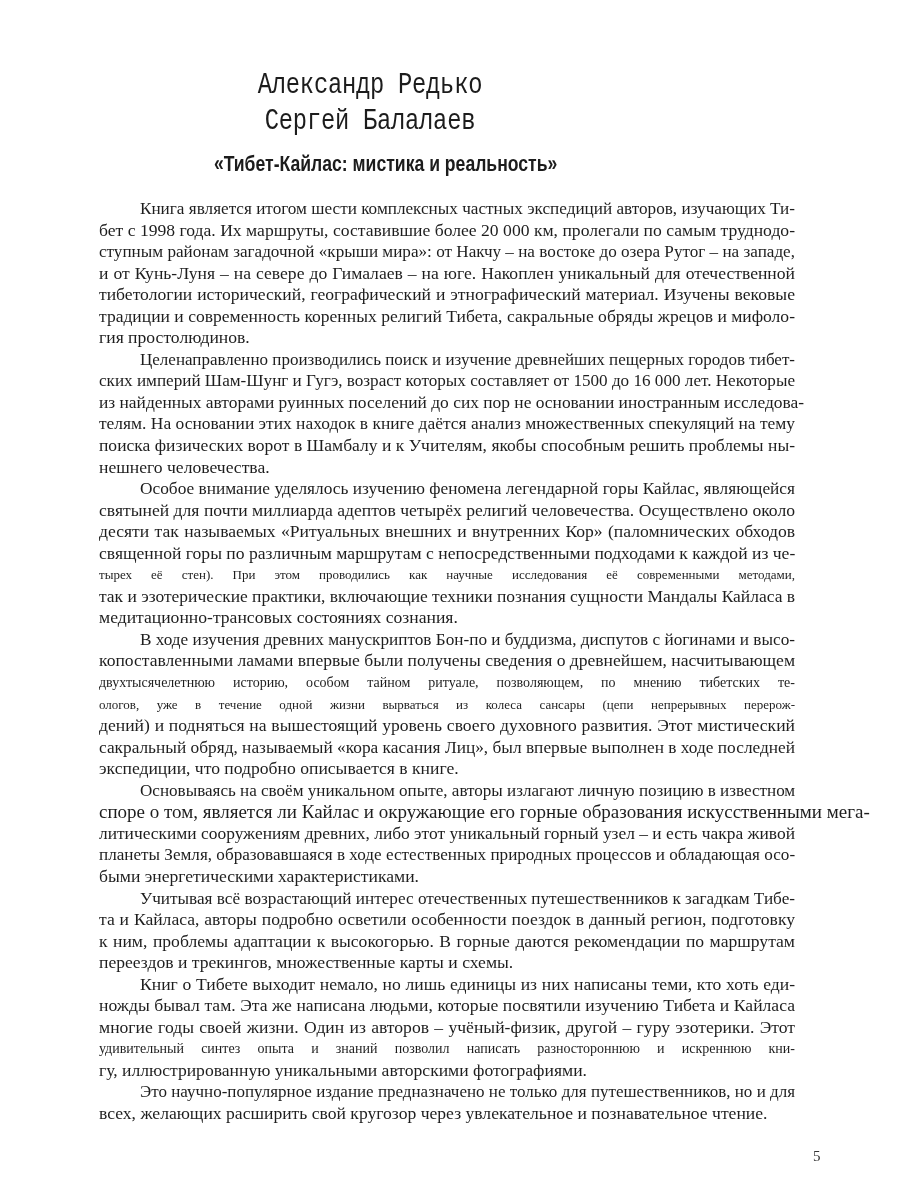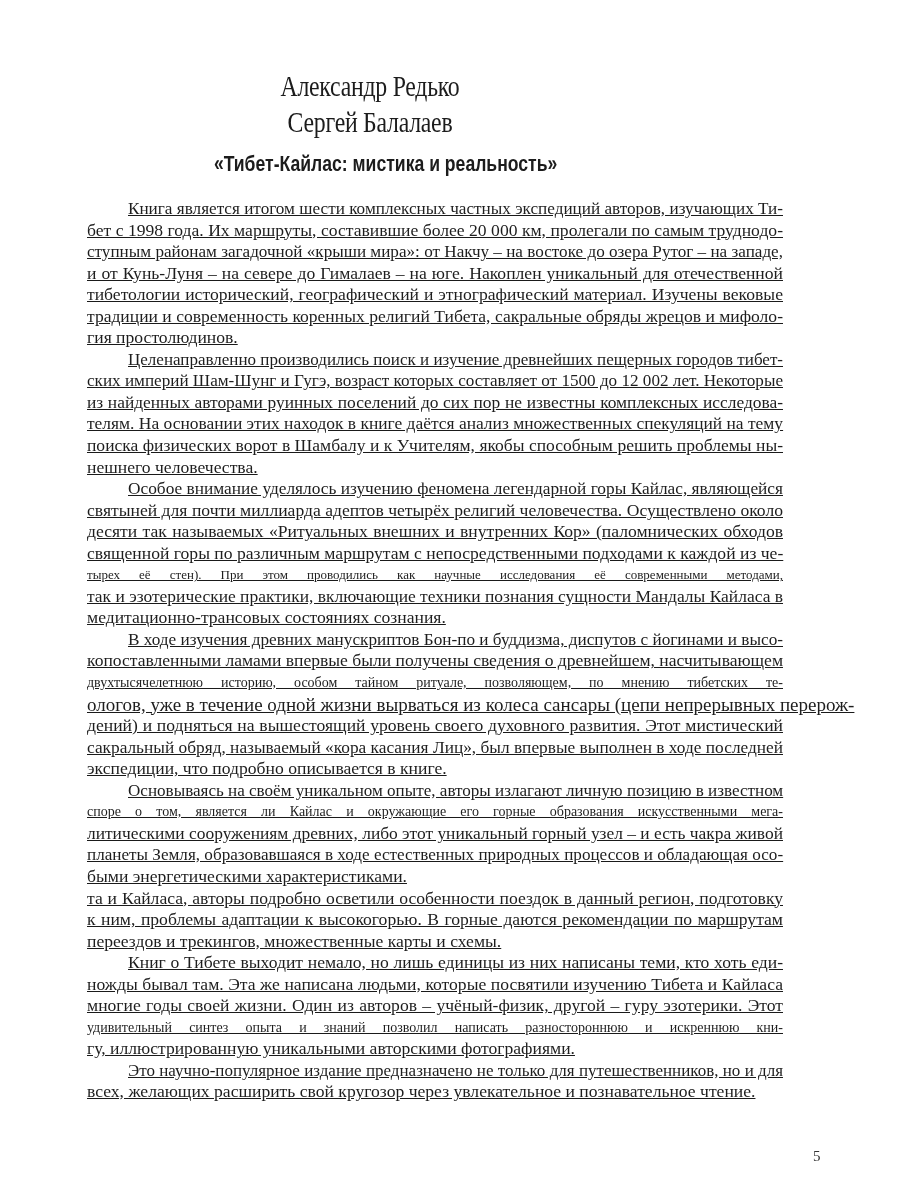--- a/index.html
+++ b/index.html
@@ -1,27 +1,27 @@
 <!DOCTYPE html>
 <html><head>
 <meta charset="utf-8">
 <style>
   html, body { margin: 0; padding: 0; background: #ffffff; }
   body { width: 900px; height: 1200px; position: relative; overflow: hidden;
          font-family: "Liberation Serif", "DejaVu Serif", serif; color: #1a1a1a; }
   .page { position: absolute; left: 0; top: 0; width: 900px; height: 1200px; }
   .authors { position: absolute; top: 68px; left: 0; width: 740px; text-align: center;
-             font-family: Liberation Serif, serif; font-stretch: condensed; }
+             font-family: Liberation Mono, monospace; font-stretch: condensed; }
   .author { font-size: 29px; line-height: 36px; color: #1c1c1c; letter-spacing: -0.3px;
             transform: scaleX(0.82); transform-origin: center; }
   .book-title { position: absolute; top: 150px; left: 0; width: 771px; text-align: center;
                 font-family: "Liberation Sans", sans-serif; font-weight: bold;
                 font-size: 22px; line-height: 28px; color: #1c1c1c; }
   .book-title span { display: inline-block; transform: scaleX(0.80); transform-origin: center; }
-  .body-text { position: absolute; top: 198px; left: 87px; width: 696px; text-decoration: underline; }
+  .body-text { position: absolute; top: 198px; left: 99px; width: 696px; }
   .line { font-size: 17.6px; line-height: 21.55px; height: 21.55px; white-space: nowrap;
           text-align: justify; text-align-last: justify; color: #1e1e1e; }
   .line.last { text-align-last: left; }
   .line.indent { padding-left: 41px; }
   .page-number { position: absolute; left: 813px; top: 1148px; font-size: 15px; color: #333; }
 </style>
 </head>
 <body>
 
 <div class="page">
@@ -38,52 +38,53 @@
         <div class="line indent" style="font-size: 17.1747px;">Книга является итогом шести комплексных частных экспедиций авторов, изучающих Ти-</div>
         <div class="line">бет с 1998 года. Их маршруты, составившие более 20 000 км, пролегали по самым труднодо-</div>
         <div class="line" style="font-size: 17.1342px;">ступным районам загадочной «крыши мира»: от Накчу – на востоке до озера Рутог – на западе,</div>
         <div class="line">и от Кунь-Луня – на севере до Гималаев – на юге. Накоплен уникальный для отечественной</div>
         <div class="line">тибетологии исторический, географический и этнографический материал. Изучены вековые</div>
         <div class="line" style="font-size: 17.5661px;">традиции и современность коренных религий Тибета, сакральные обряды жрецов и мифоло-</div>
         <div class="line last">гия простолюдинов.</div>
       </div>
       <div>
         <div class="line indent" style="font-size: 17.0304px;">Целенаправленно производились поиск и изучение древнейших пещерных городов тибет-</div>
-        <div class="line" style="font-size: 17.1316px;">ских империй Шам-Шунг и Гугэ, возраст которых составляет от 1500 до 12 002 лет. Некоторые</div>
-        <div class="line" style="font-size: 17.4286px;">из найденных авторами руинных поселений до сих пор не известны комплексных исследова-</div>
+        <div class="line" style="font-size: 17.1316px;">ских империй Шам-Шунг и Гугэ, возраст которых составляет от 1500 до 16 000 лет. Некоторые</div>
+        <div class="line" style="font-size: 17.4286px;">из найденных авторами руинных поселений до сих пор не основании иностранным исследова-</div>
         <div class="line" style="font-size: 17.4414px;">телям. На основании этих находок в книге даётся анализ множественных спекуляций на тему</div>
         <div class="line" style="font-size: 17.5394px;">поиска физических ворот в Шамбалу и к Учителям, якобы способным решить проблемы ны-</div>
         <div class="line last">нешнего человечества.</div>
       </div>
       <div>
         <div class="line indent" style="font-size: 17.328px;">Особое внимание уделялось изучению феномена легендарной горы Кайлас, являющейся</div>
         <div class="line">святыней для почти миллиарда адептов четырёх религий человечества. Осуществлено около</div>
         <div class="line">десяти так называемых «Ритуальных внешних и внутренних Кор» (паломнических обходов</div>
         <div class="line">священной горы по различным маршрутам с непосредственными подходами к каждой из че-</div>
         <div class="line" style="font-size: 13px;">тырех её стен). При этом проводились как научные исследования её современными методами,</div>
         <div class="line" style="font-size: 17.4749px;">так и эзотерические практики, включающие техники познания сущности Мандалы Кайласа в</div>
         <div class="line last">медитационно-трансовых состояниях сознания.</div>
       </div>
       <div>
         <div class="line indent" style="font-size: 17.2176px;">В ходе изучения древних манускриптов Бон-по и буддизма, диспутов с йогинами и высо-</div>
         <div class="line" style="font-size: 17.5555px;">копоставленными ламами впервые были получены сведения о древнейшем, насчитывающем</div>
         <div class="line" style="font-size: 14px;">двухтысячелетнюю историю, особом тайном ритуале, позволяющем, по мнению тибетских те-</div>
-        <div class="line" style="font-size: 19px;">ологов, уже в течение одной жизни вырваться из колеса сансары (цепи непрерывных перерож-</div>
+        <div class="line" style="font-size: 13px;">ологов, уже в течение одной жизни вырваться из колеса сансары (цепи непрерывных перерож-</div>
         <div class="line">дений) и подняться на вышестоящий уровень своего духовного развития. Этот мистический</div>
         <div class="line" style="font-size: 17.3281px;">сакральный обряд, называемый «кора касания Лиц», был впервые выполнен в ходе последней</div>
         <div class="line last">экспедиции, что подробно описывается в книге.</div>
       </div>
       <div>
         <div class="line indent" style="font-size: 17.0801px;">Основываясь на своём уникальном опыте, авторы излагают личную позицию в известном</div>
-        <div class="line" style="font-size: 14px;">споре о том, является ли Кайлас и окружающие его горные образования искусственными мега-</div>
+        <div class="line" style="font-size: 19px;">споре о том, является ли Кайлас и окружающие его горные образования искусственными мега-</div>
         <div class="line" style="font-size: 17.4155px;">литическими сооружениям древних, либо этот уникальный горный узел – и есть чакра живой</div>
         <div class="line" style="font-size: 17.1278px;">планеты Земля, образовавшаяся в ходе естественных природных процессов и обладающая осо-</div>
         <div class="line last">быми энергетическими характеристиками.</div>
       </div>
       <div>
+        <div class="line indent" style="font-size: 17.1979px;">Учитывая всё возрастающий интерес отечественных путешественников к загадкам Тибе-</div>
         <div class="line">та и Кайласа, авторы подробно осветили особенности поездок в данный регион, подготовку</div>
         <div class="line">к ним, проблемы адаптации к высокогорью. В горные даются рекомендации по маршрутам</div>
         <div class="line last">переездов и трекингов, множественные карты и схемы.</div>
       </div>
       <div>
         <div class="line indent">Книг о Тибете выходит немало, но лишь единицы из них написаны теми, кто хоть еди-</div>
         <div class="line">ножды бывал там. Эта же написана людьми, которые посвятили изучению Тибета и Кайласа</div>
         <div class="line">многие годы своей жизни. Один из авторов – учёный-физик, другой – гуру эзотерики. Этот</div>
         <div class="line" style="font-size: 14px;">удивительный синтез опыта и знаний позволил написать разностороннюю и искреннюю кни-</div>
         <div class="line last">гу, иллюстрированную уникальными авторскими фотографиями.</div>

